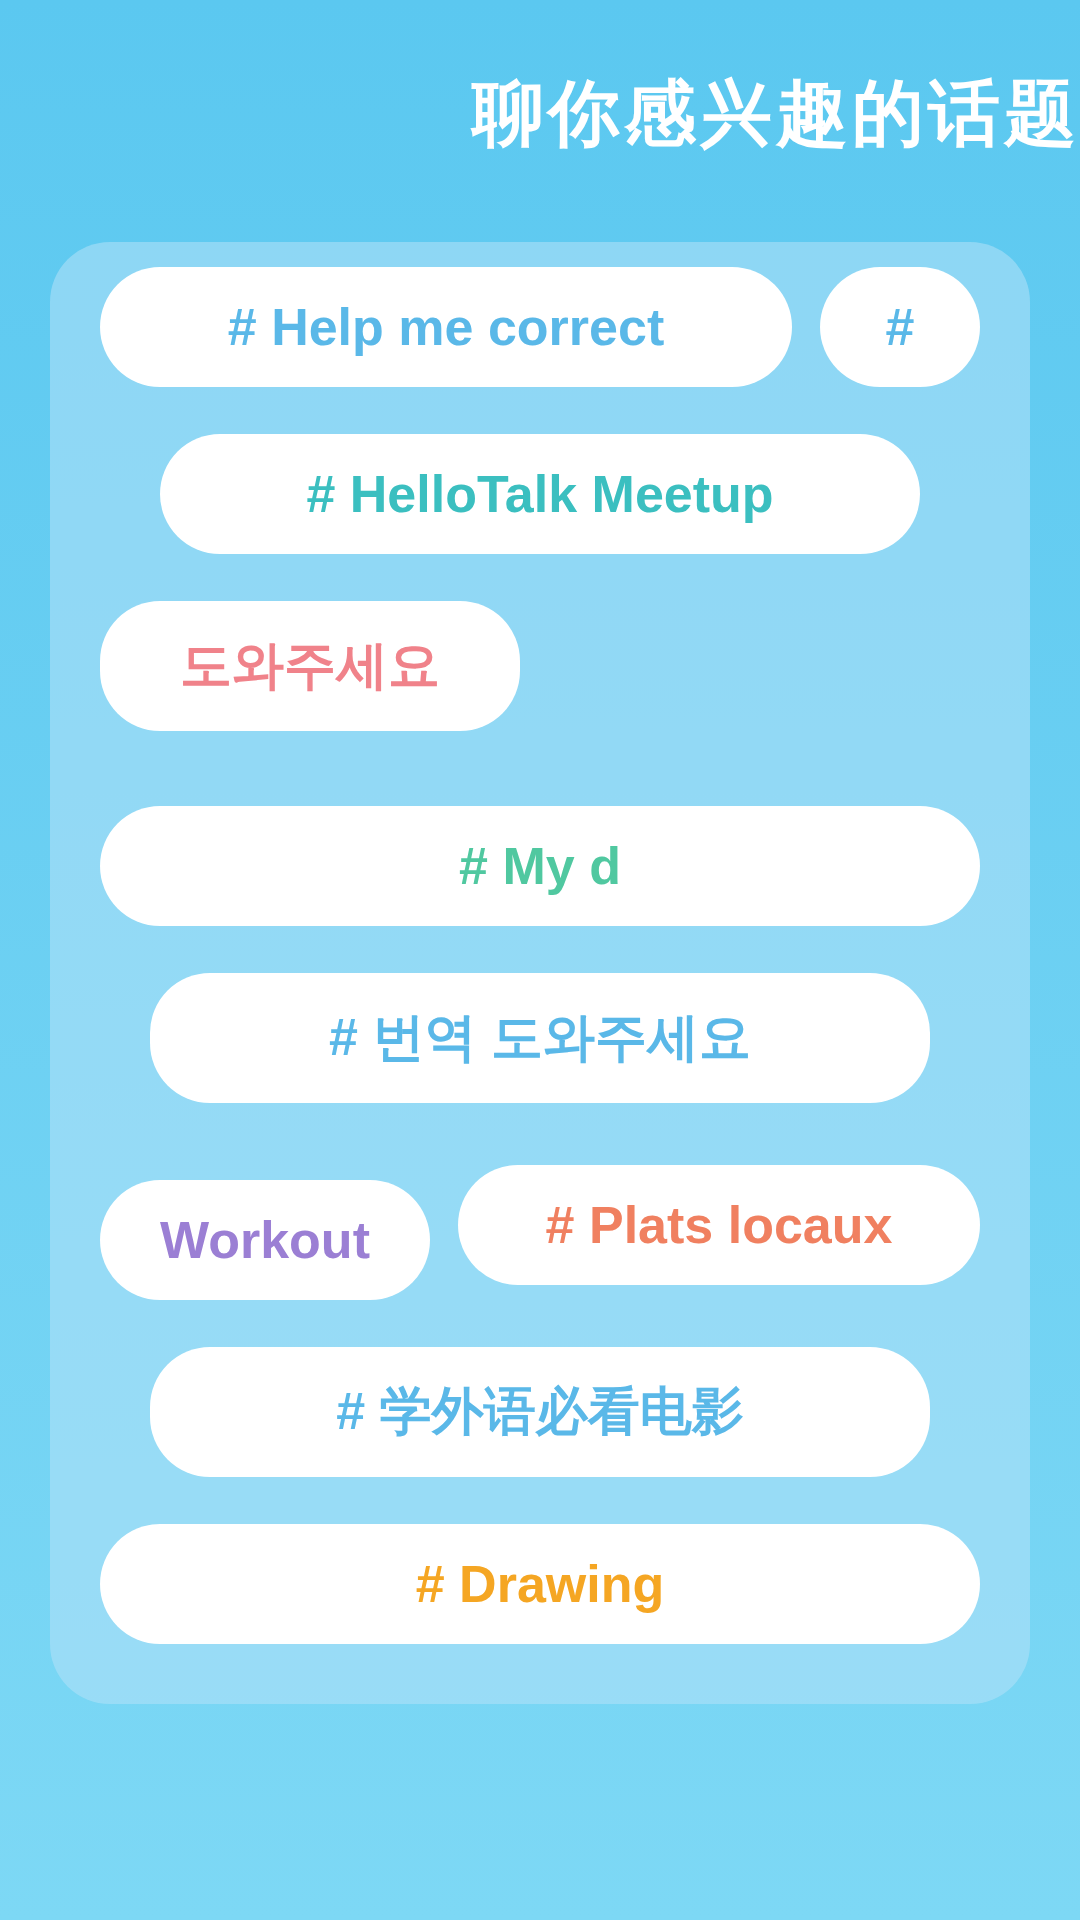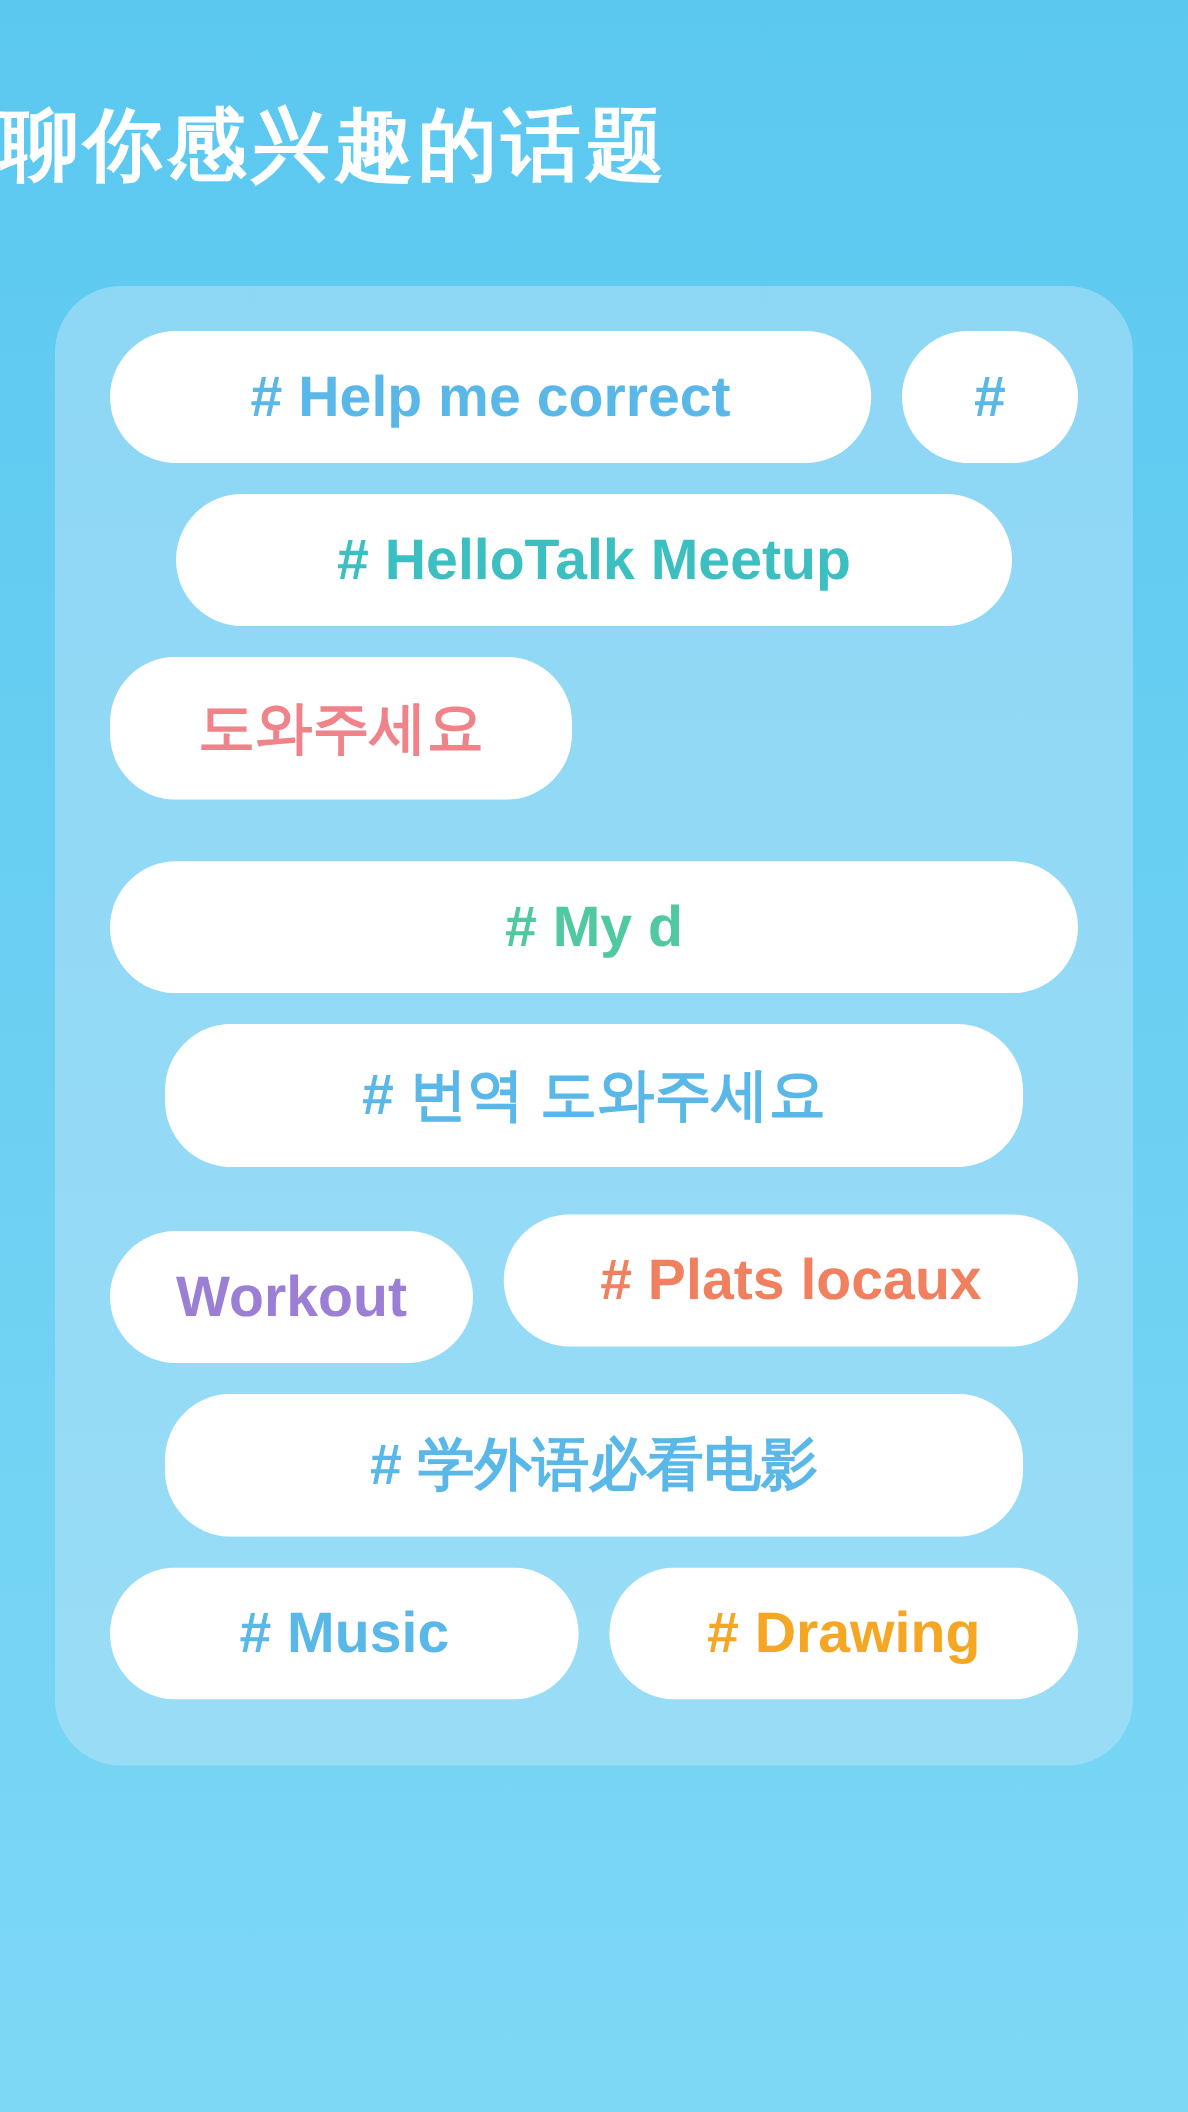--- a/index.html
+++ b/index.html
@@ -15,34 +15,34 @@
       background: linear-gradient(180deg, #5bc8f0 0%, #7dd8f5 100%);
       font-family: -apple-system, 'PingFang SC', 'Microsoft YaHei', sans-serif;
       overflow: hidden;
       position: relative;
     }
 
     .page-title {
       color: white;
       font-size: 72px;
       font-weight: 700;
-      text-align: left;
-      padding-top: 84px;
+      text-align: right;
+      padding-top: 66px;
       padding-bottom: 80px;
       letter-spacing: 4px;
     }
 
     .topics-container {
       background: rgba(180, 225, 248, 0.55);
       border-radius: 60px;
       margin: 0 50px;
-      padding: 41px 50px 60px 50px;
+      padding: 25px 50px 60px 50px;
       display: flex;
       flex-direction: column;
-      gap: 28px;
+      gap: 47px;
     }
 
     .tag-row {
       display: flex;
       flex-direction: row;
       gap: 28px;
       align-items: center;
       overflow: hidden;
     }
 
@@ -175,17 +175,16 @@
   <div class="tag-row row6">
     <div class="tag-pill purple pill-workout">Workout</div>
     <div class="tag-pill coral pill-plats"># Plats locaux</div>
   </div>
 
   <div class="tag-row row7 center">
     <div class="tag-pill blue pill-movie"># 学外语必看电影</div>
   </div>
 
   <div class="tag-row row8">
-    <div class="tag-pill blue pill-music"># Music</div>
     <div class="tag-pill orange pill-drawing"># Drawing</div>
   </div>
 
 </div>
 
 </body></html>

